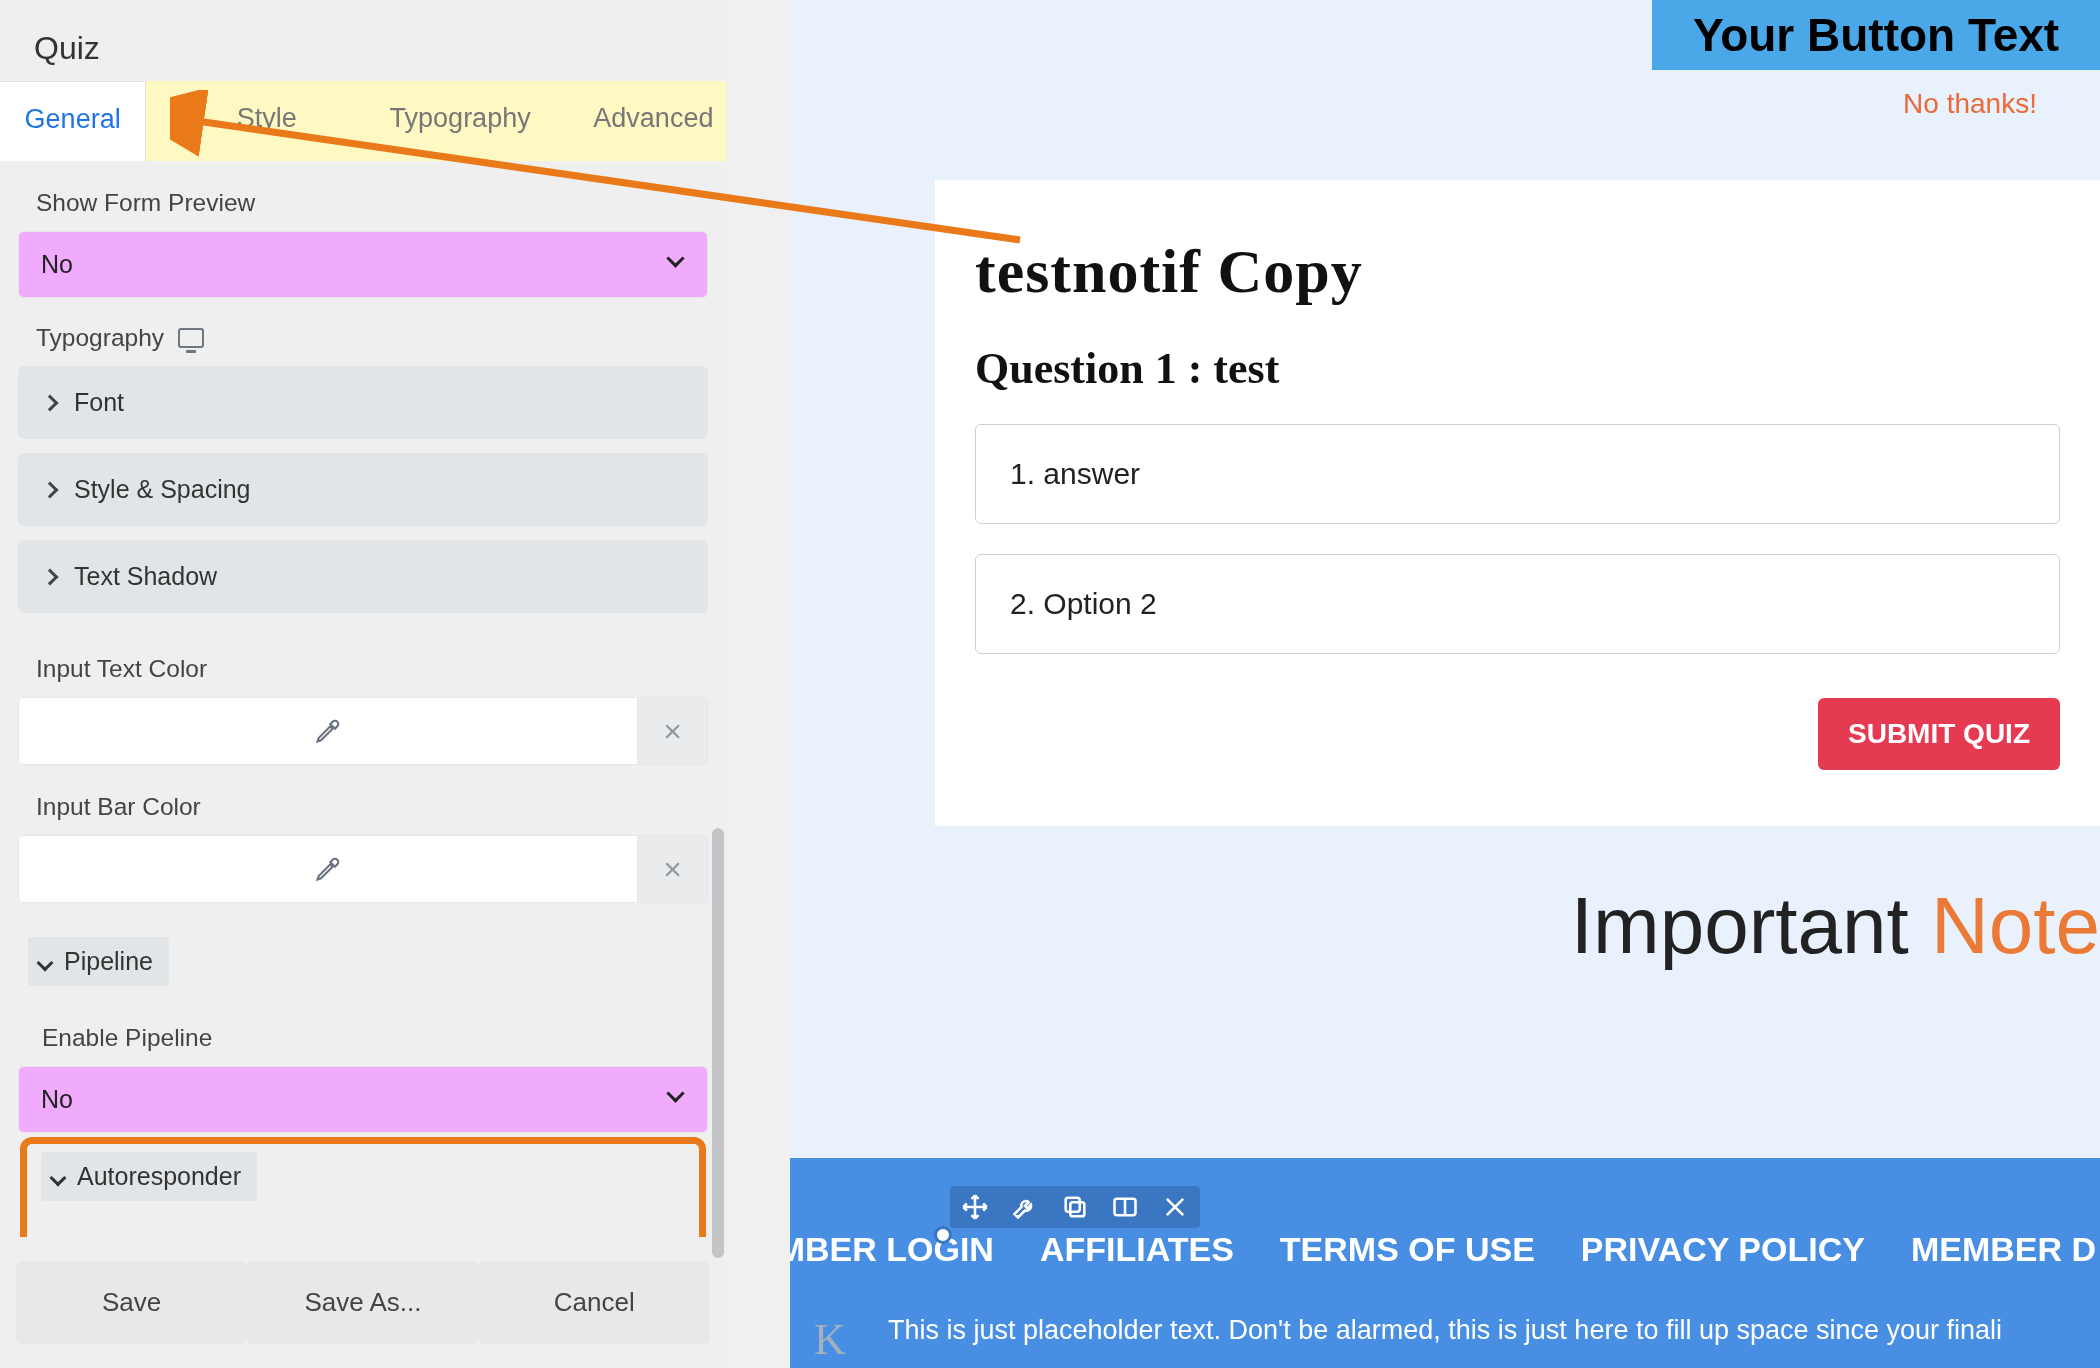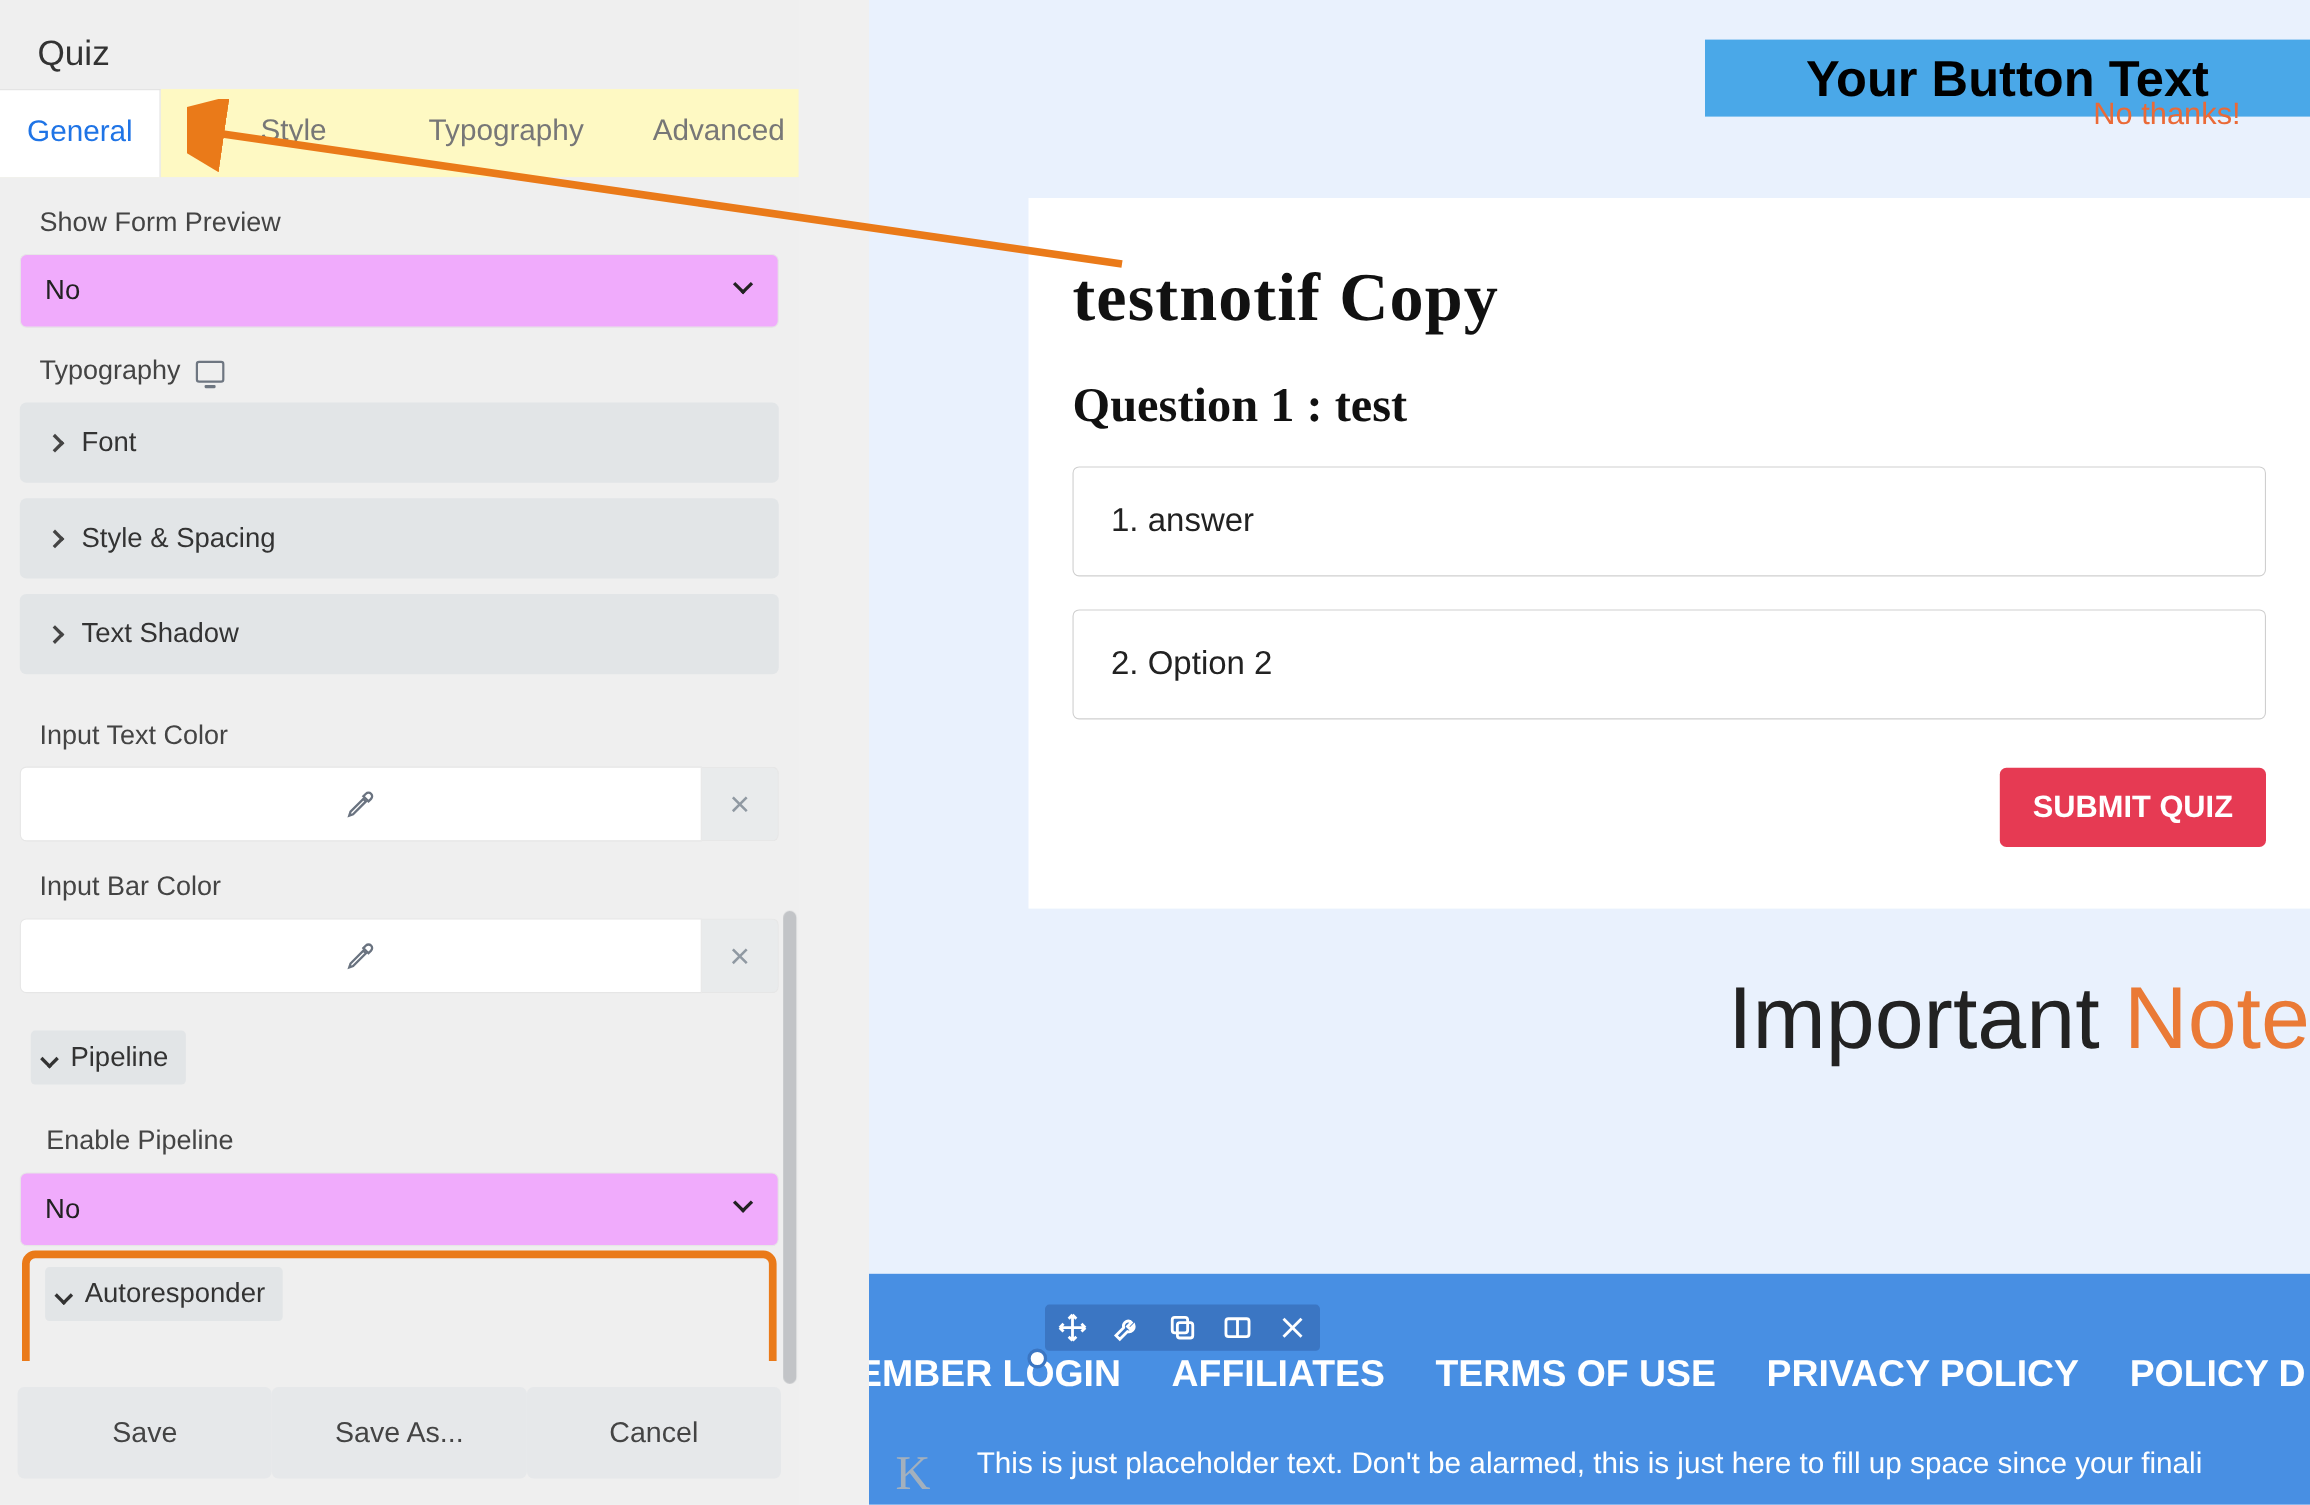--- a/index.html
+++ b/index.html
@@ -43,21 +43,21 @@
   
   .highlight-box { border: 7px solid #ea7a19; border-radius: 12px; margin: 4px 6px 0; padding-bottom: 34px; }
 
   .footer-bar { display:flex; padding: 24px 16px; }
   .footer-btn { flex:1; background:#e6e8ea; border-radius:6px; text-align:center; padding: 26px 0; font-size:26px; color:#444; cursor:pointer; }
 
   .scroll-thumb { position:absolute; right:2px; top:828px; width:12px; height:430px; background:#c2c4c7; border-radius:6px; }
 
   
   .preview { position:absolute; left:790px; top:0; right:0; height:1368px; background:#e9f1fd; overflow:hidden; }
-  .cta-button { position:absolute; right:0; top:0; width:550px; height:70px; background:#4aa8e8; color:#000; font-size:46px; font-family: "Arial Black", Arial, sans-serif; font-weight:700; display:flex; align-items:center; justify-content:center;margin-top:36px; }
+  .cta-button { position:absolute; right:0; top:0; width:448px; height:70px; background:#4aa8e8; color:#000; font-size:46px; font-family: "Arial Black", Arial, sans-serif; font-weight:700; display:flex; align-items:center; justify-content:center; }
   .nothanks { position:absolute; right:0; top:88px; width:260px; text-align:center; font-size:28px; color:#ea6a37; }
 
   .quiz-card { position:absolute; left:145px; top:180px; right:0; background:#fff; padding: 56px 40px 56px 40px; }
   .quiz-title { font-family: Georgia, 'Times New Roman', serif; font-size:62px; font-weight:800; color:#111; letter-spacing:1px; }
   .quiz-question { font-family: Georgia, 'Times New Roman', serif; font-size:44px; font-weight:800; color:#111; margin-top:36px; }
   .answer { border:1px solid #cfcfcf; border-radius:6px; padding:32px 34px; font-size:30px; color:#222; margin-top:30px; }
   .submit-btn { background:#e63a53; color:#fff; padding:20px 30px; font-size:28px; font-weight:700; border-radius:6px; display:inline-block; margin-top:44px; float:right; }
   .clearfix::after { content:""; display:block; clear:both; }
 
   .important-note { position:absolute; left:145px; top:880px; right:0; text-align:right; padding-right:0; font-size:80px; color:#222; font-weight:400; white-space:nowrap; }
@@ -198,21 +198,21 @@
   <div class="important-note">
     <span>Important </span><span class="accent">Note</span>
   </div>
 
   <div class="footer-blue">
     <div class="footer-links">
       <span>MEMBER LOGIN</span>
       <span>AFFILIATES</span>
       <span>TERMS OF USE</span>
       <span>PRIVACY POLICY</span>
-      <span>POLICY D</span>
+      <span>MEMBER D</span>
     </div>
     <div class="footer-desc">This is just placeholder text. Don't be alarmed, this is just here to fill up space since your finali</div>
   </div>
 
   <div class="el-toolbar">
     <span class="ico">
         <svg viewBox="0 0 24 24">
           <path d="M12 2v20M2 12h20M12 2l-3 3M12 2l3 3M12 22l-3-3M12 22l3-3M2 12l3-3M2 12l3 3M22 12l-3-3M22 12l-3 3"></path>
         </svg>
       </span>

